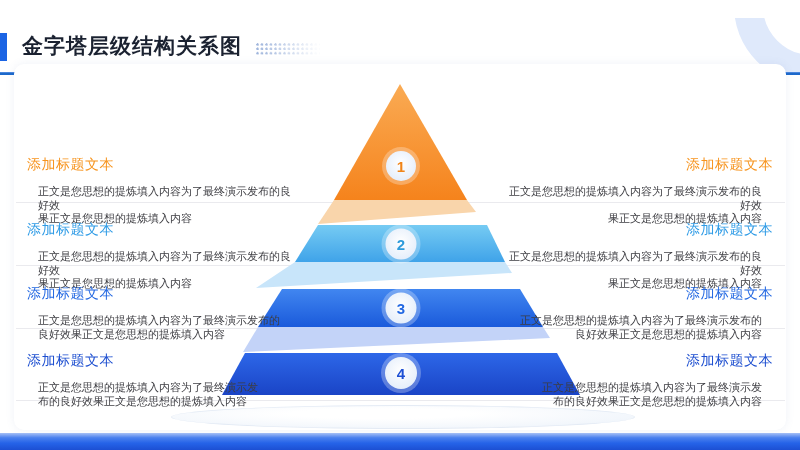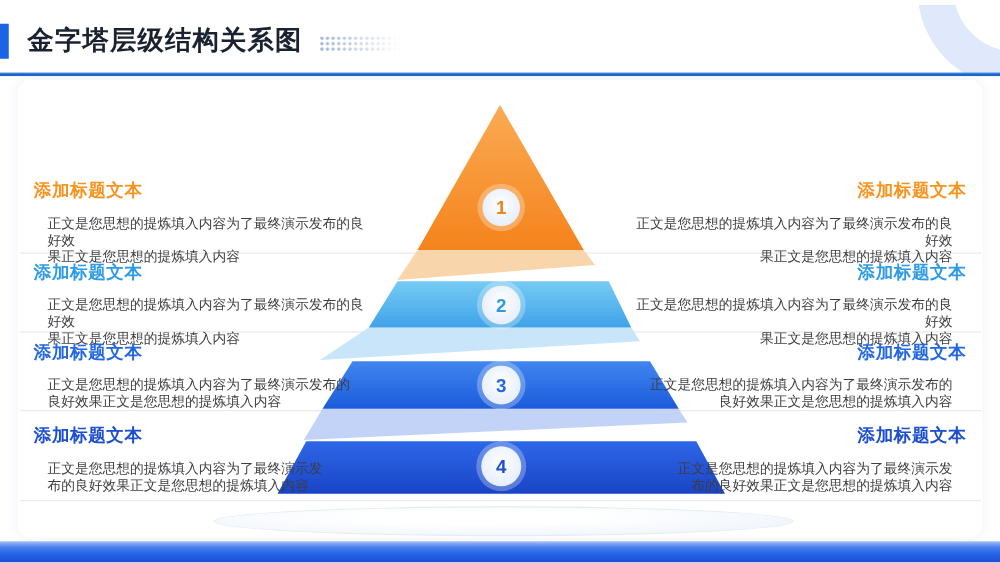--- a/index.html
+++ b/index.html
@@ -3,21 +3,21 @@
 <meta charset="utf-8">
 <style>
   html,body{margin:0;padding:0;}
   body{
     width:800px;height:450px;position:relative;overflow:hidden;
     background:#ffffff;
     font-family:"Liberation Sans","DejaVu Sans",sans-serif;
     -webkit-font-smoothing:antialiased;
   }
   
-  .header{position:absolute;left:0;top:4px;width:800px;height:57px;overflow:hidden;background:#fff;}
+  .header{position:absolute;left:0;top:18px;width:800px;height:57px;overflow:hidden;background:#fff;}
   .accent-bar{position:absolute;left:0;top:15px;width:7px;height:28px;}
   .slide-title{position:absolute;left:22px;top:14px;margin:0;font-size:21px;font-weight:800;letter-spacing:1px;color:#1A2130;}
   .dots{
     position:absolute;left:256px;top:25px;width:64px;height:13px;
     background-image:radial-gradient(circle at 1.5px 1.5px,#9FB5DC 1.1px,rgba(0,0,0,0) 1.4px);
     background-size:4.5px 4.4px;
     -webkit-mask-image:linear-gradient(to right,#000 5%,rgba(0,0,0,0.05) 95%);
             mask-image:linear-gradient(to right,#000 5%,rgba(0,0,0,0.05) 95%);
   }
   .corner-ring{
@@ -35,21 +35,21 @@
     position:absolute;left:171px;top:405px;width:464px;height:24px;border-radius:50%;
     background:radial-gradient(ellipse at 45% 35%,#FFFFFF 25%,#F3F7FC 70%,#E9F0F9 100%);
     border:1px solid #E4EBF5;box-sizing:border-box;
   }
   .pyramid-svg{position:absolute;left:0;top:0;}
   
   .txt-block{position:absolute;width:280px;}
   .txt-left{left:27px;text-align:left;}
   .txt-right{left:493px;text-align:right;}
   .r1{top:144px}.r2{top:209px}.r3{top:273px}.r4{top:340px}
-  .blk-title{margin:0 0 5px 0;font-size:14px;font-weight:bold;letter-spacing:0.5px;}
+  .blk-title{margin:12px 0 5px 0;font-size:14px;font-weight:normal;letter-spacing:0.5px;}
   .blk-body{margin:11px;font-size:11px;line-height:13.5px;color:#3D3D42;white-space:pre-line;}
   .bottom-band{position:absolute;left:0;top:433px;width:800px;height:17px;
     background:linear-gradient(180deg,#A6C0F6 0%,#4A80EE 28%,#2563E8 60%,#1C4FD3 100%);}
 </style>
 </head>
 <body>
 
 <div class="header">
   <div class="corner-ring"></div>
   <div class="accent-bar" style="background: rgb(27, 100, 228);"></div>

